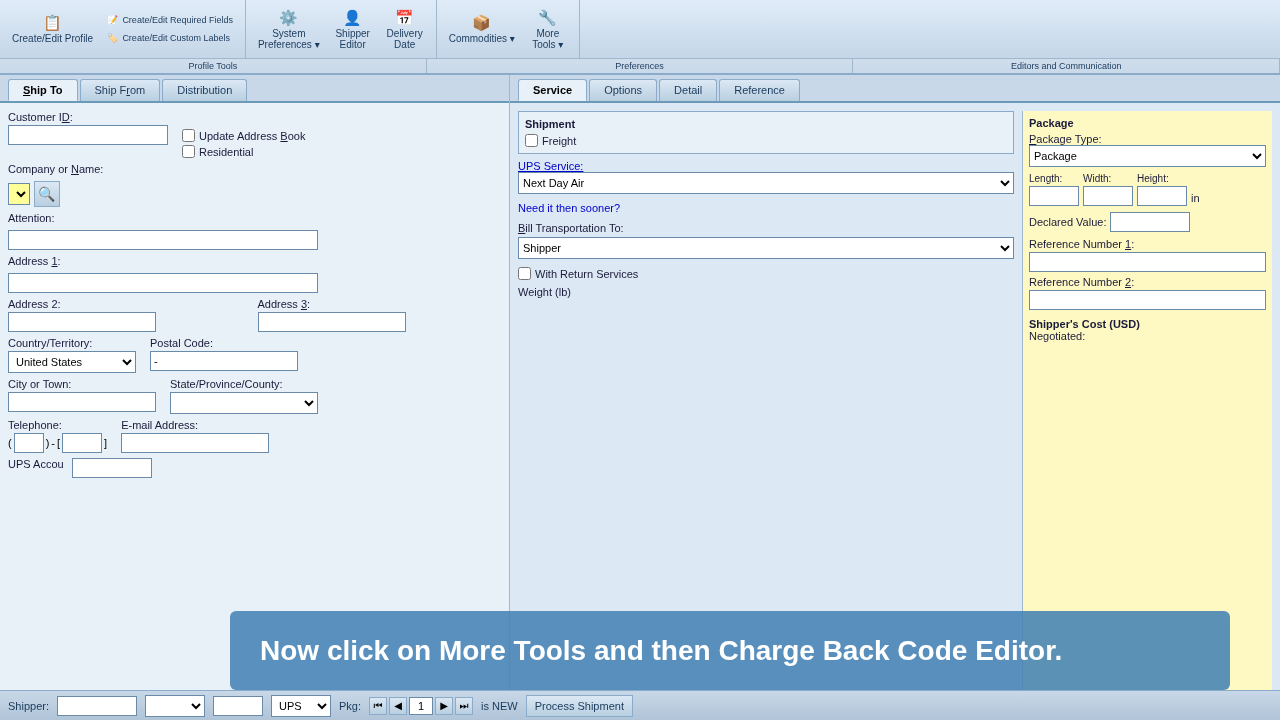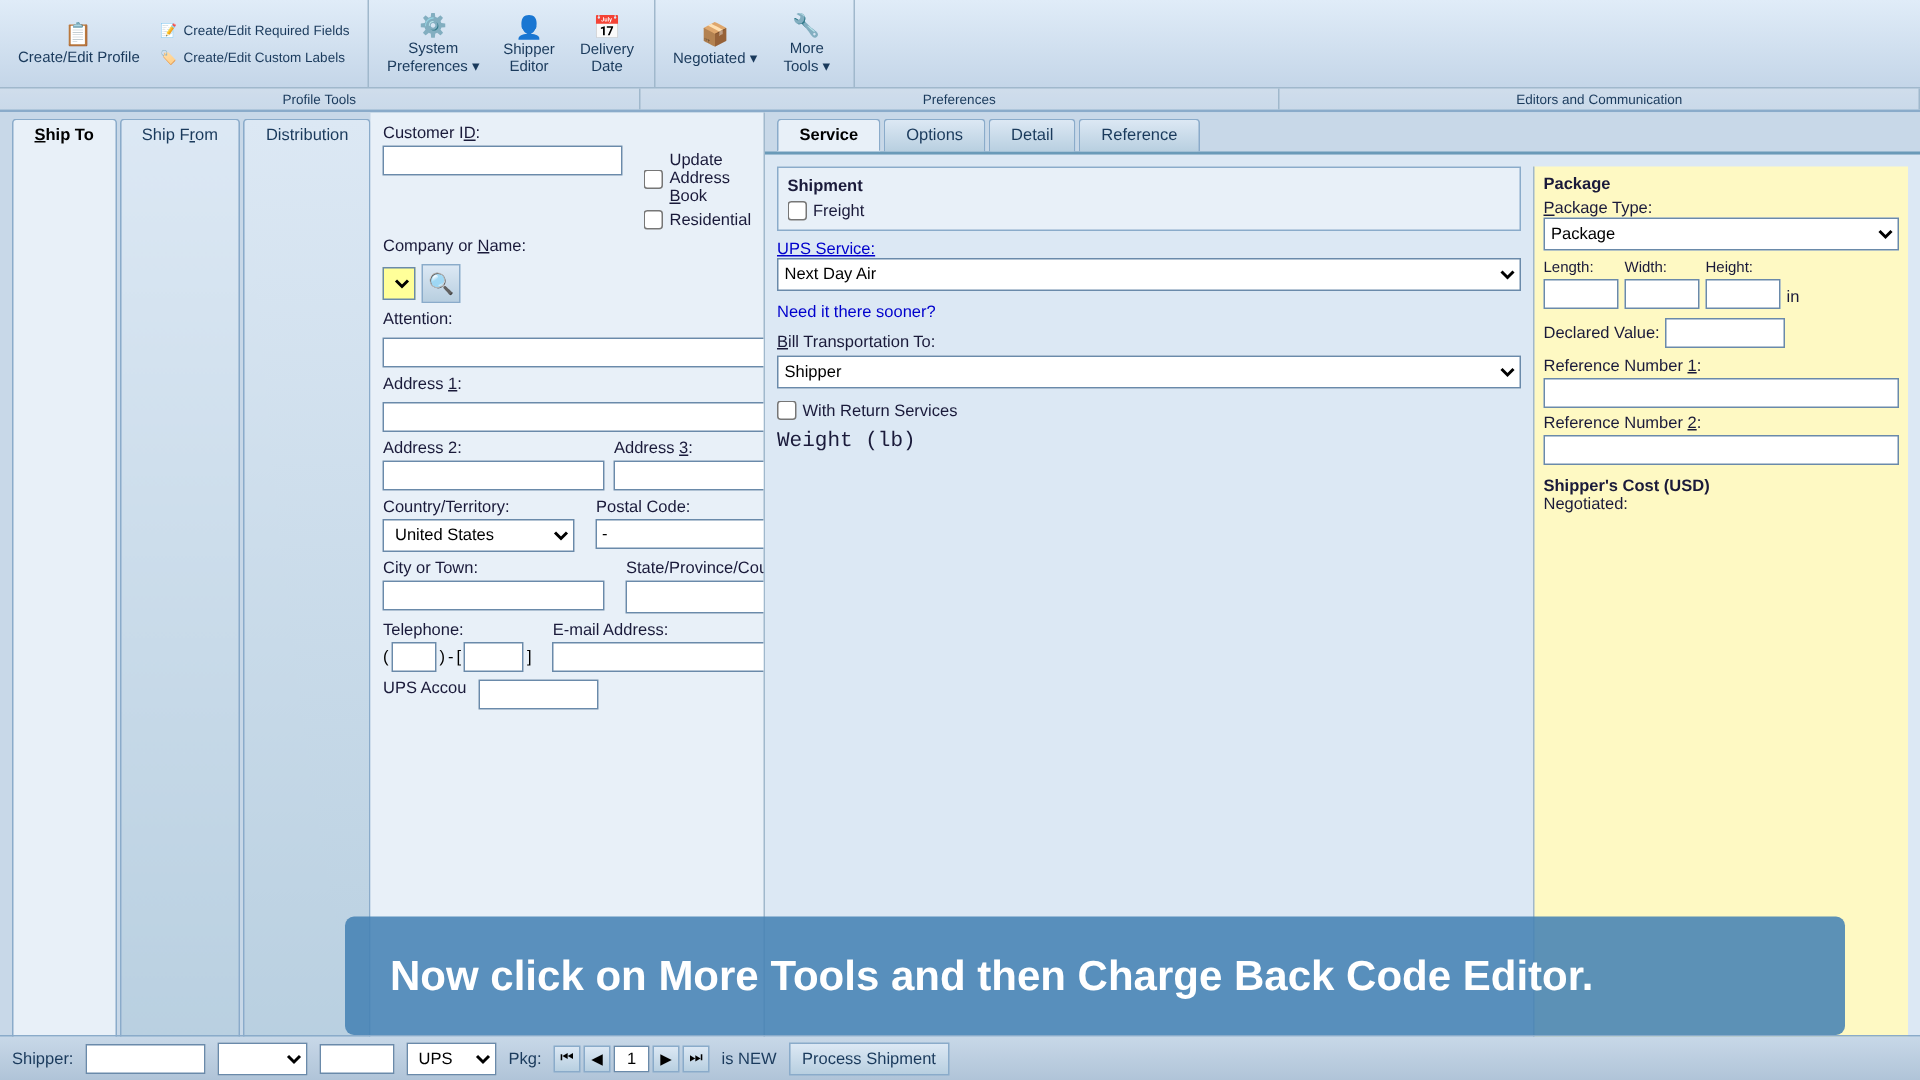--- a/index.html
+++ b/index.html
@@ -4,21 +4,21 @@
   <style>
     * { box-sizing: border-box; margin: 0; padding: 0; }
     body { font-family: Arial, sans-serif; font-size: 11px; background: #1a1a2e; width: 1280px; height: 720px; overflow: hidden; }
 
     .app-container { width: 1280px; height: 720px; background: #c8d8e8; position: relative; }
 
     
     .main-content { display: flex; height: calc(720px - 62px); }
 
     
-    .left-panel { width: 510px; background: #e8f0f8; border-right: 1px solid #a0b8cc; display: flex; flex-direction: row; }
+    .left-panel { width: 510px; background: #e8f0f8; border-right: 1px solid #a0b8cc; display: flex; flex-direction: column; }
 
     
     .tab-bar { display: flex; background: #c8d8e8; border-bottom: 2px solid #6a9ab8; padding-top: 4px; padding-left: 8px; gap: 2px; }
     .tab { padding: 4px 14px; background: linear-gradient(to bottom, #dce8f4, #b8cfe0); border: 1px solid #8aabca; border-bottom: none; cursor: pointer; font-size: 11px; color: #1a3a5c; border-radius: 3px 3px 0 0; }
     .tab.active { background: #e8f0f8; border-bottom: 1px solid #e8f0f8; color: #000; font-weight: bold; }
 
     
     .form-area { padding: 8px; flex: 1; overflow: hidden; }
     .form-row { display: flex; align-items: flex-start; margin-bottom: 5px; gap: 6px; }
     .form-label { font-size: 11px; color: #1a1a3a; white-space: nowrap; }
@@ -91,21 +91,21 @@
     .pkg-nav { display: flex; align-items: center; gap: 2px; }
     .nav-btn { width: 18px; height: 18px; background: linear-gradient(to bottom, #dce8f4, #b8cfe0); border: 1px solid #8aabca; cursor: pointer; font-size: 10px; display: flex; align-items: center; justify-content: center; }
     .pkg-num { width: 24px; height: 18px; border: 1px solid #6a8aaa; background: white; font-size: 11px; text-align: center; }
 
     .process-btn { height: 22px; background: linear-gradient(to bottom, #dce8f4, #b8cfe0); border: 1px solid #8aabca; cursor: pointer; font-size: 11px; padding: 0 8px; color: #1a3a5c; }
 
     
     .overlay-tooltip { position: absolute; bottom: 30px; left: 230px; right: 50px; background: rgba(70, 130, 180, 0.88); color: white; font-size: 28px; font-weight: bold; padding: 20px 30px; border-radius: 6px; line-height: 1.4; z-index: 100; }
 
     .weight-section { margin-top: 6px; }
-    .weight-label { font-size: 14px; color: #1a1a3a; font-family: Liberation Mono, monospace; }
+    .weight-label { font-size: 11px; color: #1a1a3a; }
 
     .toolbar-wrapper { background: linear-gradient(to bottom, #e0ecf8, #bdd0e4); border-bottom: 2px solid #8aabca; }
     .toolbar-top { display: flex; height: 58px; }
     .toolbar-bottom { text-align: center; font-size: 9px; display: flex; justify-content: space-around; background: rgba(255,255,255,0.2); border-top: 1px solid #a0b8cc; }
     .tb-section-lbl { padding: 2px 20px; color: #1a3a5c; font-size: 9px; border-right: 1px solid #a0b8cc; flex: 1; text-align: center; }
 
     .toolbar-group2 { display: flex; align-items: center; border-right: 1px solid #a0b8cc; padding: 4px 6px; gap: 2px; }
     .t-btn2 { display: flex; flex-direction: column; align-items: center; padding: 3px 6px; font-size: 10px; color: #1a3a5c; cursor: pointer; border: none; background: transparent; min-width: 50px; }
     .t-icon2 { font-size: 15px; margin-bottom: 1px; }
   </style>
@@ -146,21 +146,21 @@
         </button>
         <button class="t-btn2">
           <span class="t-icon2">📅</span>
           <span style="font-size:10px;">Delivery<br>Date</span>
         </button>
       </div>
 
       <div class="toolbar-group2">
         <button class="t-btn2">
           <span class="t-icon2">📦</span>
-          <span style="font-size:10px;">Negotiated ▾</span>
+          <span style="font-size:10px;">Commodities ▾</span>
         </button>
         <button class="t-btn2">
           <span class="t-icon2">🔧</span>
           <span style="font-size:10px;">More<br>Tools ▾</span>
         </button>
       </div>
     </div>
     <div class="toolbar-bottom">
       <div class="tb-section-lbl">Profile Tools</div>
       <div class="tb-section-lbl">Preferences</div>
@@ -319,21 +319,21 @@
 
           <div style="margin-bottom:8px;">
             <div class="link-text">UPS Service:</div>
             <select class="service-dropdown">
               <option>Next Day Air</option>
               <option>2nd Day Air</option>
               <option>Ground</option>
             </select>
           </div>
 
-          <div class="need-sooner">Need it there sooner?</div>
+          <div class="need-sooner">Need it then sooner?</div>
 
 
           <div class="bill-section">
             <div class="bill-label"><u>B</u>ill Transportation To:</div>
             <select class="service-dropdown">
               <option>Shipper</option>
               <option>Receiver</option>
               <option>Third Party</option>
             </select>
           </div>

